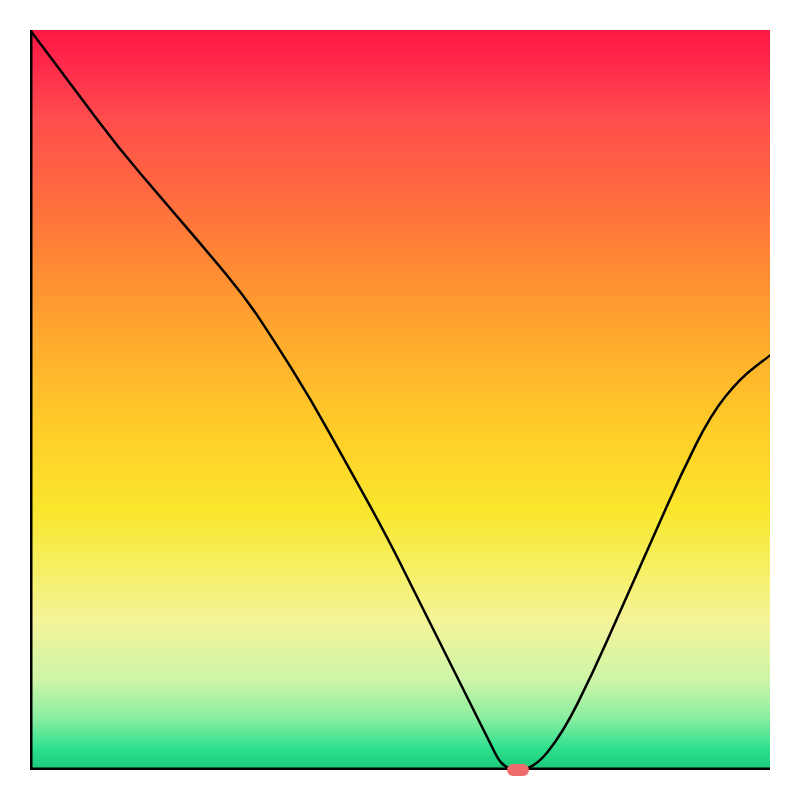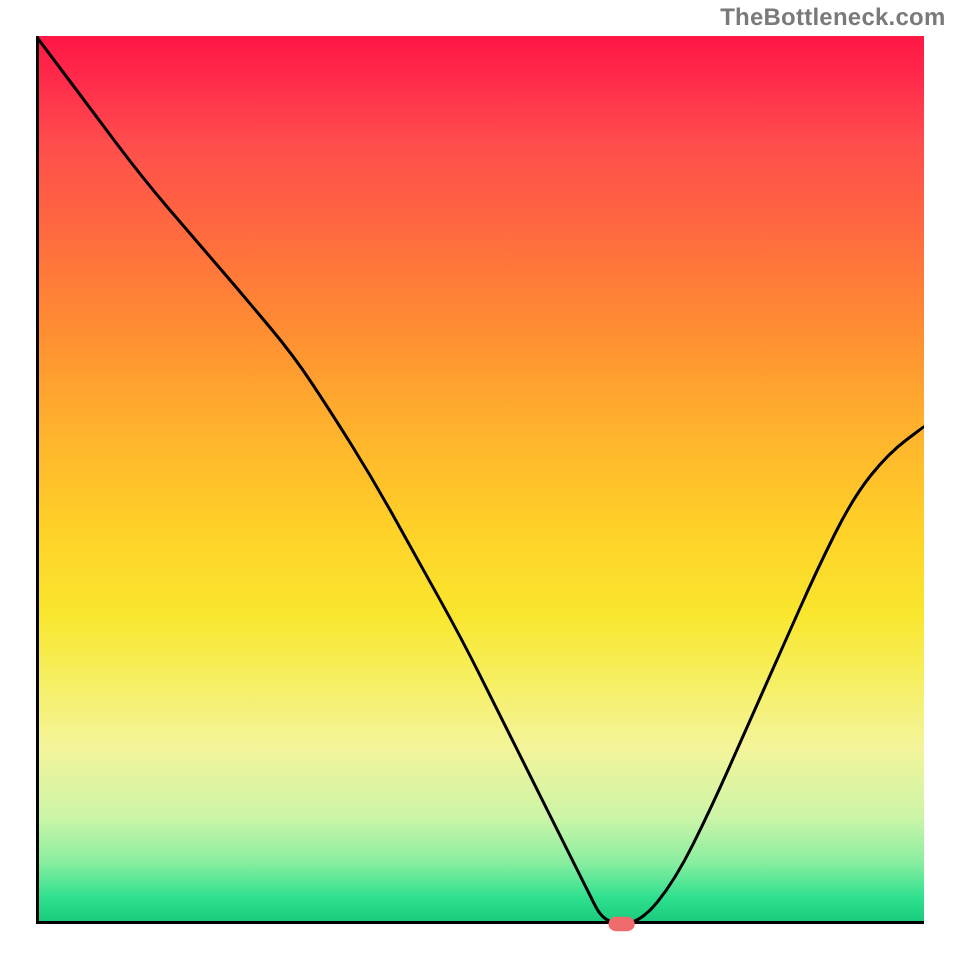--- a/index.html
+++ b/index.html
@@ -65,21 +65,20 @@
     background: #f06c6c;
     border-radius: 6px;
     z-index: 6;
     transform: translate(-50%, -50%);
   }
 </style>
 </head>
 <body>
 
 <div class="chart-wrap">
-  <div class="watermark">TheBottleneck.com</div>
 
   <div class="plot-area">
     <div class="gradient-bg"></div>
 
     <svg class="curve-svg" viewBox="0 0 740 740" preserveAspectRatio="none">
       <path fill="none" stroke="#000" stroke-width="2.5" stroke-linejoin="round" stroke-linecap="round" d="M 0 0 Q 0 0 22.2 29.599999999999966 Q 44.4 59.19999999999993 66.6 88.79999999999995 Q 88.8 118.39999999999998 111 144.29999999999995 Q 133.2 170.19999999999993 155.39999999999998 196.09999999999997 Q 177.6 222 196.1 244.2 Q 214.6 266.4 229.4 288.6 Q 244.20000000000002 310.8 262.7 340.4 Q 281.2 370 299.7 403.3 Q 318.2 436.6 336.7 469.9 Q 355.2 503.2 370 532.8 Q 384.8 562.4 399.6 592 Q 414.40000000000003 621.6 425.5 643.8 Q 436.59999999999997 666 447.7 688.2 Q 458.8 710.4 466.20000000000005 725.2 Q 473.6 740 488.40000000000003 740 Q 503.20000000000005 740 518 721.5 Q 532.8 703 547.5999999999999 673.4 Q 562.4 643.8 577.2 610.5 Q 592 577.2 606.8 543.9000000000001 Q 621.6 510.6 636.4000000000001 477.3 Q 651.2 444 666 414.4 Q 680.8000000000001 384.8 695.6 366.29999999999995 Q 710.4 347.79999999999995 725.2 336.69999999999993 T 740 325.59999999999997"></path>
     </svg>
 
     <div class="marker" style="left: 488.4px; top: 740px; background: rgb(240, 108, 108);"></div>
 

